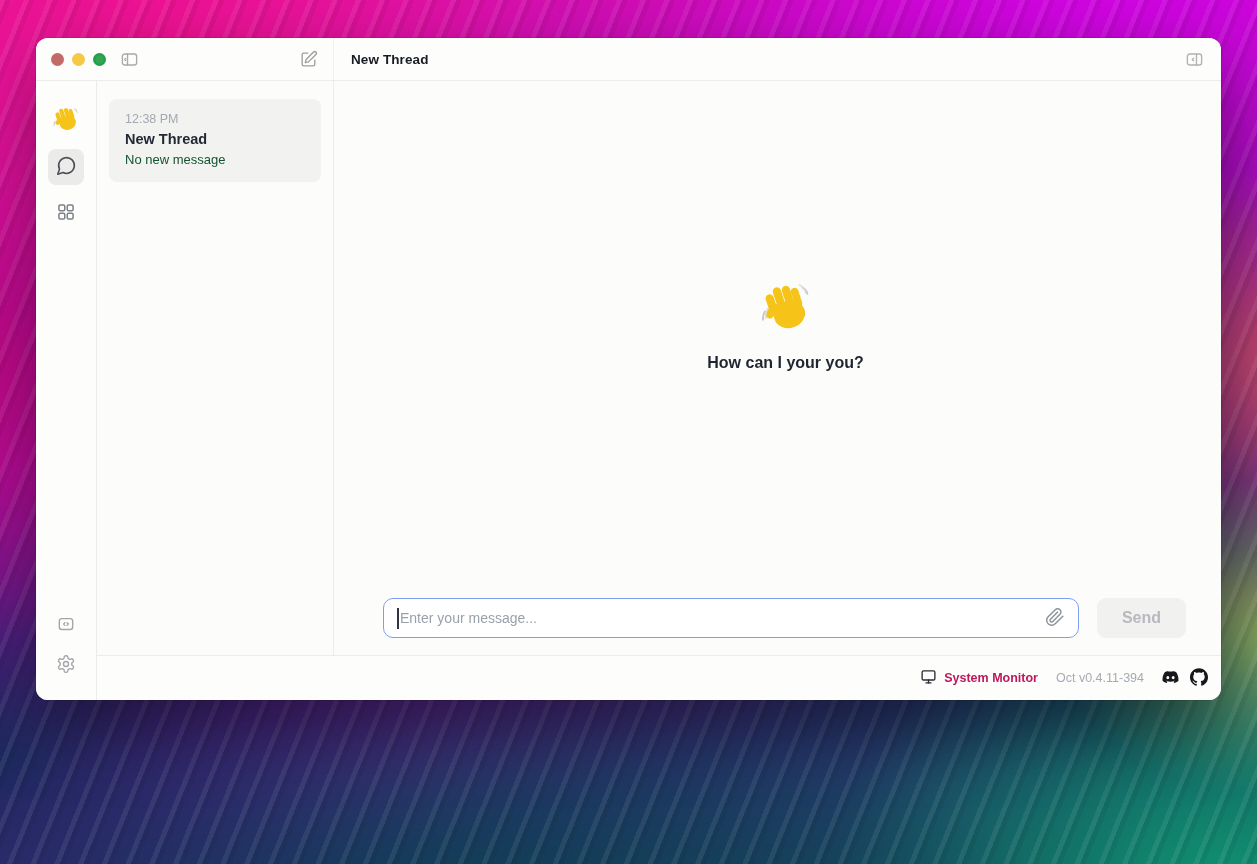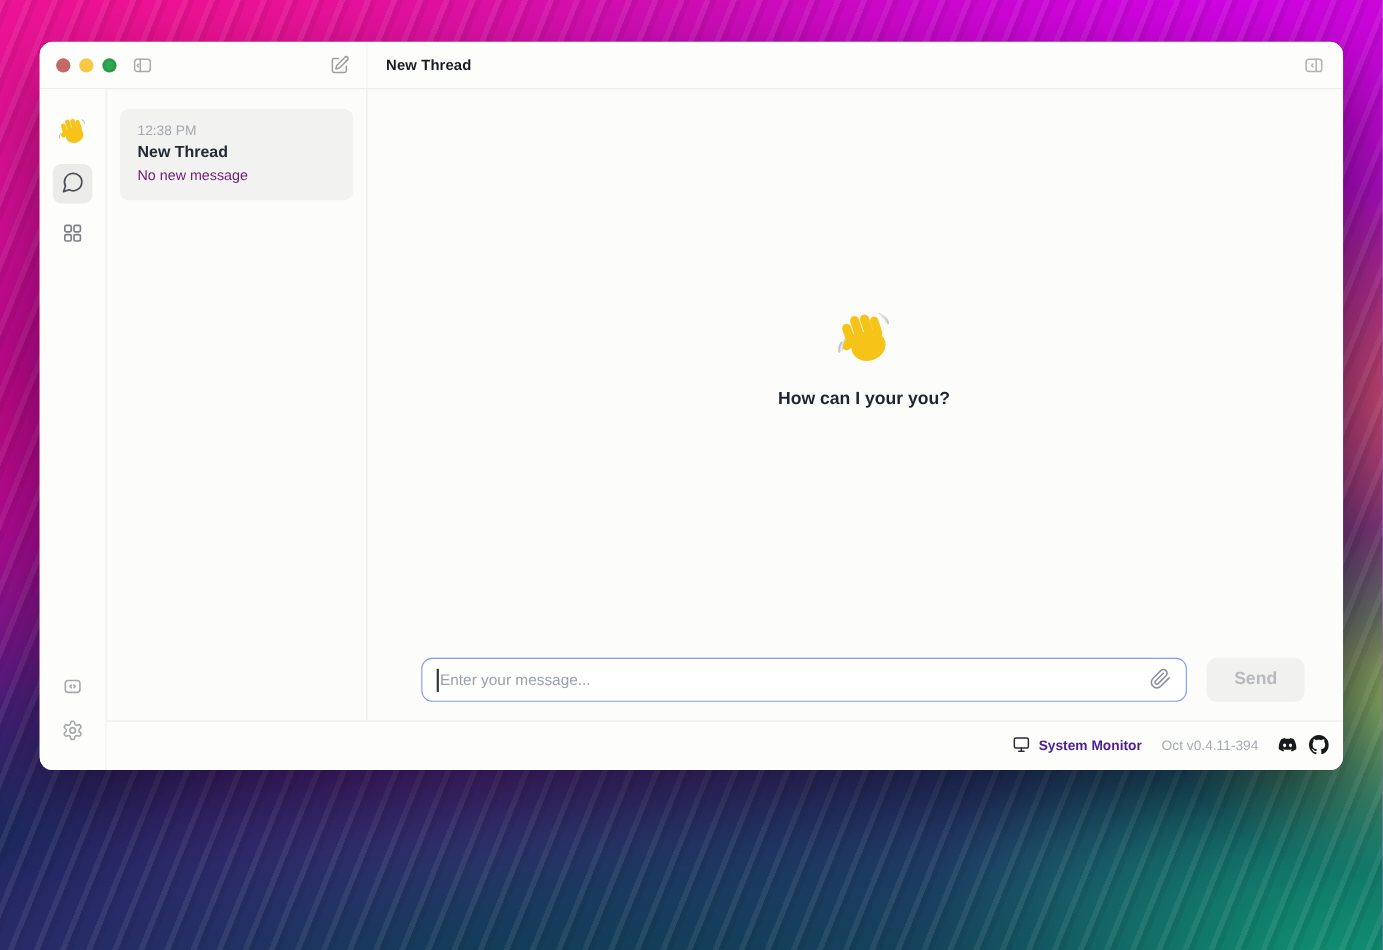--- a/index.html
+++ b/index.html
@@ -56,39 +56,39 @@
   .rail-btn.active { background:#ebebe9; color:#4b4f56; }
   .rail-bottom .rail-btn { height:30px; color:#a4a6a9; }
 
   .right-area { flex:1; display:flex; flex-direction:column; min-width:0; }
   .content-row { flex:1; display:flex; min-height:0;gap:16px; }
 
   .threads { width:237px; flex:0 0 237px; border-right:1px solid #ececea; padding:18px 12px; }
   .thread-card { background:#f2f2f1; border-radius:8px; padding:13px 16px 15px; cursor:pointer; }
   .t-time { font-size:12.5px; color:#a3a9b0; }
   .t-title { font-size:14.5px; font-weight:700; color:#222935; margin-top:5px; }
-  .t-sub { font-size:13px; color:#701a75; margin-top:5px; }
+  .t-sub { font-size:13px; color:#14532d; margin-top:5px; }
 
   .main { flex:1; display:flex; flex-direction:column; min-width:0; }
   .empty { flex:1; display:flex; flex-direction:column; align-items:center; justify-content:center; transform:translateY(-14px); }
   .wave-big { width:54px; height:54px; }
   .greeting { margin-top:20px; font-size:16px; font-weight:600; color:#1f2530; }
 
   .composer { display:flex; align-items:center; gap:18px; padding:0 35px 17px 33px; }
   .input-wrap { position:relative; flex:1; height:40px; background:#ffffff; border:1.5px solid #7c9ef2; border-radius:10px; display:flex; align-items:center; }
   .caret { position:absolute; left:13px; top:9px; width:1.5px; height:21px; background:#30343c; }
   .msg-input { flex:1; height:100%; border:none; outline:none; background:transparent; padding:0 8px 0 16px; font-size:14px; color:#30343c; font-family:"Liberation Sans", sans-serif; }
   .msg-input::placeholder { color:#9aa1ab; }
   .attach { background:none; border:none; color:#8c9099; cursor:pointer; padding:0 13px 0 4px; display:flex; align-items:center; }
   .send-btn { width:89px; height:40px; flex:0 0 89px; border:none; border-radius:9px; background:#f1f1f0; color:#b7b9bf; font-size:16px; font-weight:700; cursor:default; font-family:"Liberation Sans", sans-serif;text-align:center; }
 
   
   .footer { height:45px; flex:0 0 45px; border-top:1px solid #ececea; display:flex; align-items:center; justify-content:flex-end; padding-right:13px; background:#fdfdfc; }
   .sysmon { display:flex; align-items:center; gap:7px; background:none; border:none; cursor:pointer; color:#2a2d33; }
-  .sysmon-label { font-size:12.5px; font-weight:700; color:#4c1d95; }
+  .sysmon-label { font-size:12.5px; font-weight:700; color:#be185d; }
   .version { font-size:12.5px; color:#a6aab2; margin-left:18px; }
   .footer-link { display:flex; align-items:center; background:none; border:none; cursor:pointer; color:#17181b; padding:0; }
   .footer-link.discord { margin-left:16px; }
   .footer-link.github { margin-left:9px; }
 </style>
 </head>
 <body>
 
 <div class="wallpaper">
   <div class="window">

